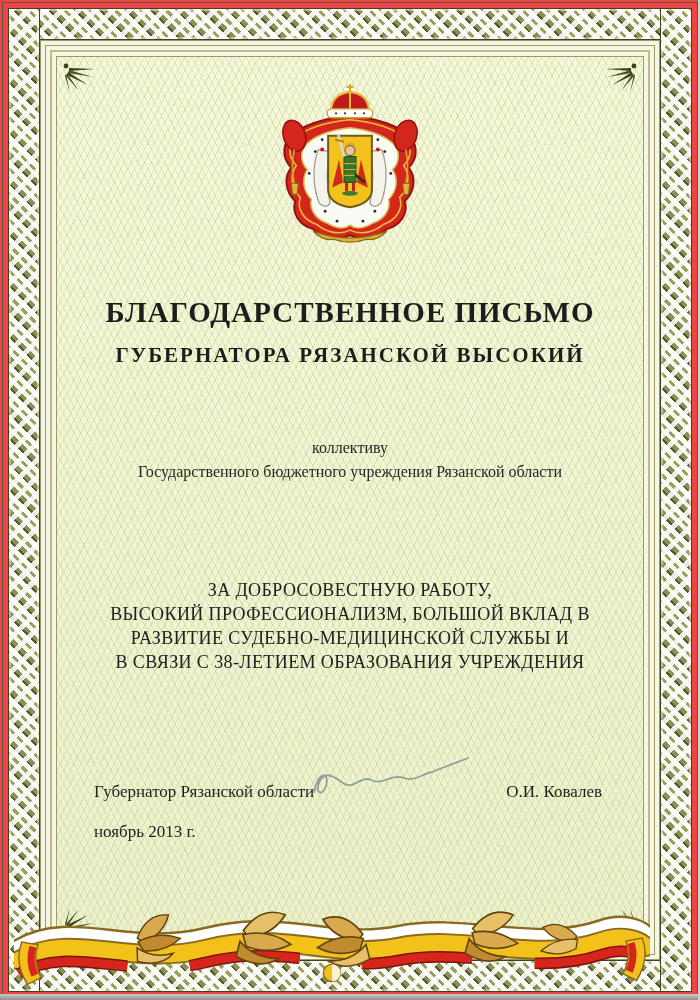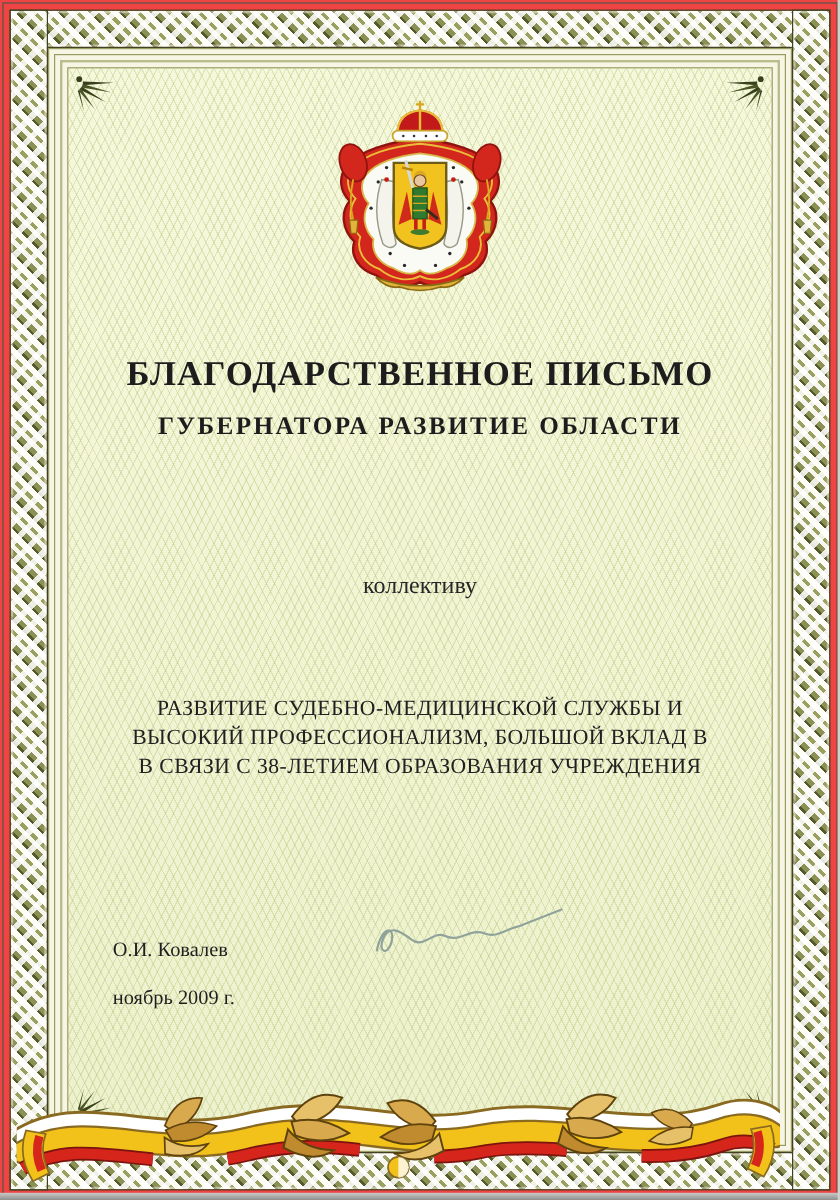--- a/index.html
+++ b/index.html
@@ -29,21 +29,21 @@
       linear-gradient(180deg,#f6f8dc 0%,#f2f5d4 55%,#edf1cd 100%);}
   .fan{position:absolute;width:36px;height:36px;z-index:4;}
   .fan.tl{top:61px;left:61px;}
   .fan.tr{top:61px;right:61px;transform:scaleX(-1);}
   .fan.bl{bottom:61px;left:61px;transform:scaleY(-1);}
   .fan.br{bottom:61px;right:61px;transform:scale(-1,-1);}
   .emblem{position:absolute;top:82px;left:50%;transform:translateX(-50%);width:174px;height:174px;z-index:5;}
   .t-center{position:absolute;left:60px;right:60px;text-align:center;color:#1d1d1d;z-index:5;}
   .title1{top:296px;font-size:29px;font-weight:bold;letter-spacing:1px;}
   .title2{top:343px;font-size:21px;font-weight:bold;letter-spacing:2px;}
-  .recipient{top:476px;font-size:20px;line-height:24px;color:#262626;}
+  .recipient{top:436px;font-size:16px;line-height:24px;color:#262626;}
   .citation{top:578px;font-size:18px;line-height:24px;color:#202020;letter-spacing:.4px;}
   .sign-row{position:absolute;top:782px;left:94px;right:98px;font-size:17px;color:#1f1f1f;z-index:5;
     display:flex;justify-content:space-between;align-items:baseline;}
   .signature-svg{position:absolute;top:752px;left:300px;width:185px;height:60px;z-index:5;}
   .date-line{position:absolute;top:822px;left:94px;font-size:17px;color:#1f1f1f;z-index:5;}
   .ribbon{position:absolute;left:14px;right:14px;bottom:6px;height:106px;z-index:6;}
   .scan-bottom{position:absolute;left:0;right:0;bottom:0;height:6px;
     background:linear-gradient(180deg,#c9c9c7,#8f8f8d);z-index:7;}
   .scan-right{position:absolute;top:0;bottom:0;right:0;width:2px;background:#cfcfcd;z-index:7;}
 </style>
@@ -149,39 +149,42 @@
     <path d="M79,75 L73,52" stroke="#d8d8d8" stroke-width="2.6"></path>
     <path d="M70,58 l9,2" stroke="#b8860b" stroke-width="2"></path>
     <path d="M90,93 L100,101" stroke="#3a2a1a" stroke-width="2.6"></path>
     <path d="M81.5,101 v9 M88.5,101 v9" stroke="#c42015" stroke-width="3"></path>
     <ellipse cx="85" cy="112" rx="8" ry="2.4" fill="#3f7a2e"></ellipse>
 
     <path d="M48,150 q37,14 74,0 q-10,10 -20,8 q-17,6 -34,0 q-10,2 -20,-8 Z" fill="#e0b43c" stroke="#8a6a14" stroke-width="1.4"></path>
   </svg>
 
   <div class="t-center title1">БЛАГОДАРСТВЕННОЕ ПИСЬМО</div>
-  <div class="t-center title2">ГУБЕРНАТОРА РАЗВИТИЕ ОБЛАСТИ</div>
+  <div class="t-center title2">ГУБЕРНАТОРА РЯЗАНСКОЙ ВЫСОКИЙ</div>
 
   <div class="t-center recipient">
     <div>коллективу</div>
+    <div>Государственного бюджетного учреждения Рязанской области</div>
   </div>
 
   <div class="t-center citation">
+    <div>ЗА ДОБРОСОВЕСТНУЮ РАБОТУ,</div>
+    <div>ВЫСОКИЙ ПРОФЕССИОНАЛИЗМ, БОЛЬШОЙ ВКЛАД В</div>
     <div>РАЗВИТИЕ СУДЕБНО-МЕДИЦИНСКОЙ СЛУЖБЫ И</div>
-    <div>ВЫСОКИЙ ПРОФЕССИОНАЛИЗМ, БОЛЬШОЙ ВКЛАД В</div>
     <div>В СВЯЗИ С 38-ЛЕТИЕМ ОБРАЗОВАНИЯ УЧРЕЖДЕНИЯ</div>
   </div>
 
   <div class="sign-row">
+    <span>Губернатор Рязанской области</span>
     <span>О.И. Ковалев</span>
   </div>
   <svg class="signature-svg" viewBox="0 0 185 60">
     <path d="M14,40 c5,-22 16,-20 12,-6 c-3,10 -11,8 -7,-3 c5,-14 16,-6 24,0 c10,8 18,-8 28,-3 c12,6 20,-7 33,-2 c10,4 18,-4 28,-6 L168,6" fill="none" stroke="#8fa39b" stroke-width="1.8" stroke-linecap="round"></path>
   </svg>
-  <div class="date-line">ноябрь 2009 г.</div>
+  <div class="date-line">ноябрь 2013 г.</div>
 
   <svg class="ribbon" viewBox="0 0 660 110" preserveAspectRatio="none">
 
     <path d="M5,62 C60,30 120,70 200,50 C280,30 330,62 400,48 C470,34 540,66 610,42 C630,35 648,40 656,48" fill="none" stroke="#8a6a20" stroke-width="20" stroke-linecap="round"></path>
     <path d="M5,62 C60,30 120,70 200,50 C280,30 330,62 400,48 C470,34 540,66 610,42 C630,35 648,40 656,48" fill="none" stroke="#ffffff" stroke-width="15" stroke-linecap="round"></path>
     <path d="M5,75 C60,43 120,83 200,63 C280,43 330,75 400,61 C470,47 540,79 610,55 C630,48 648,53 656,61" fill="none" stroke="#8a6a20" stroke-width="21" stroke-linecap="round"></path>
     <path d="M5,75 C60,43 120,83 200,63 C280,43 330,75 400,61 C470,47 540,79 610,55 C630,48 648,53 656,61" fill="none" stroke="#f3c21a" stroke-width="17" stroke-linecap="round"></path>
     <path d="M5,89 C60,57 120,97 200,77 C280,57 330,89 400,75 C470,61 540,93 610,69 C630,62 648,67 656,75" fill="none" stroke="#7a1410" stroke-width="12" stroke-dasharray="115 65"></path>
     <path d="M5,89 C60,57 120,97 200,77 C280,57 330,89 400,75 C470,61 540,93 610,69 C630,62 648,67 656,75" fill="none" stroke="#d6251a" stroke-width="9" stroke-dasharray="115 65"></path>
 

